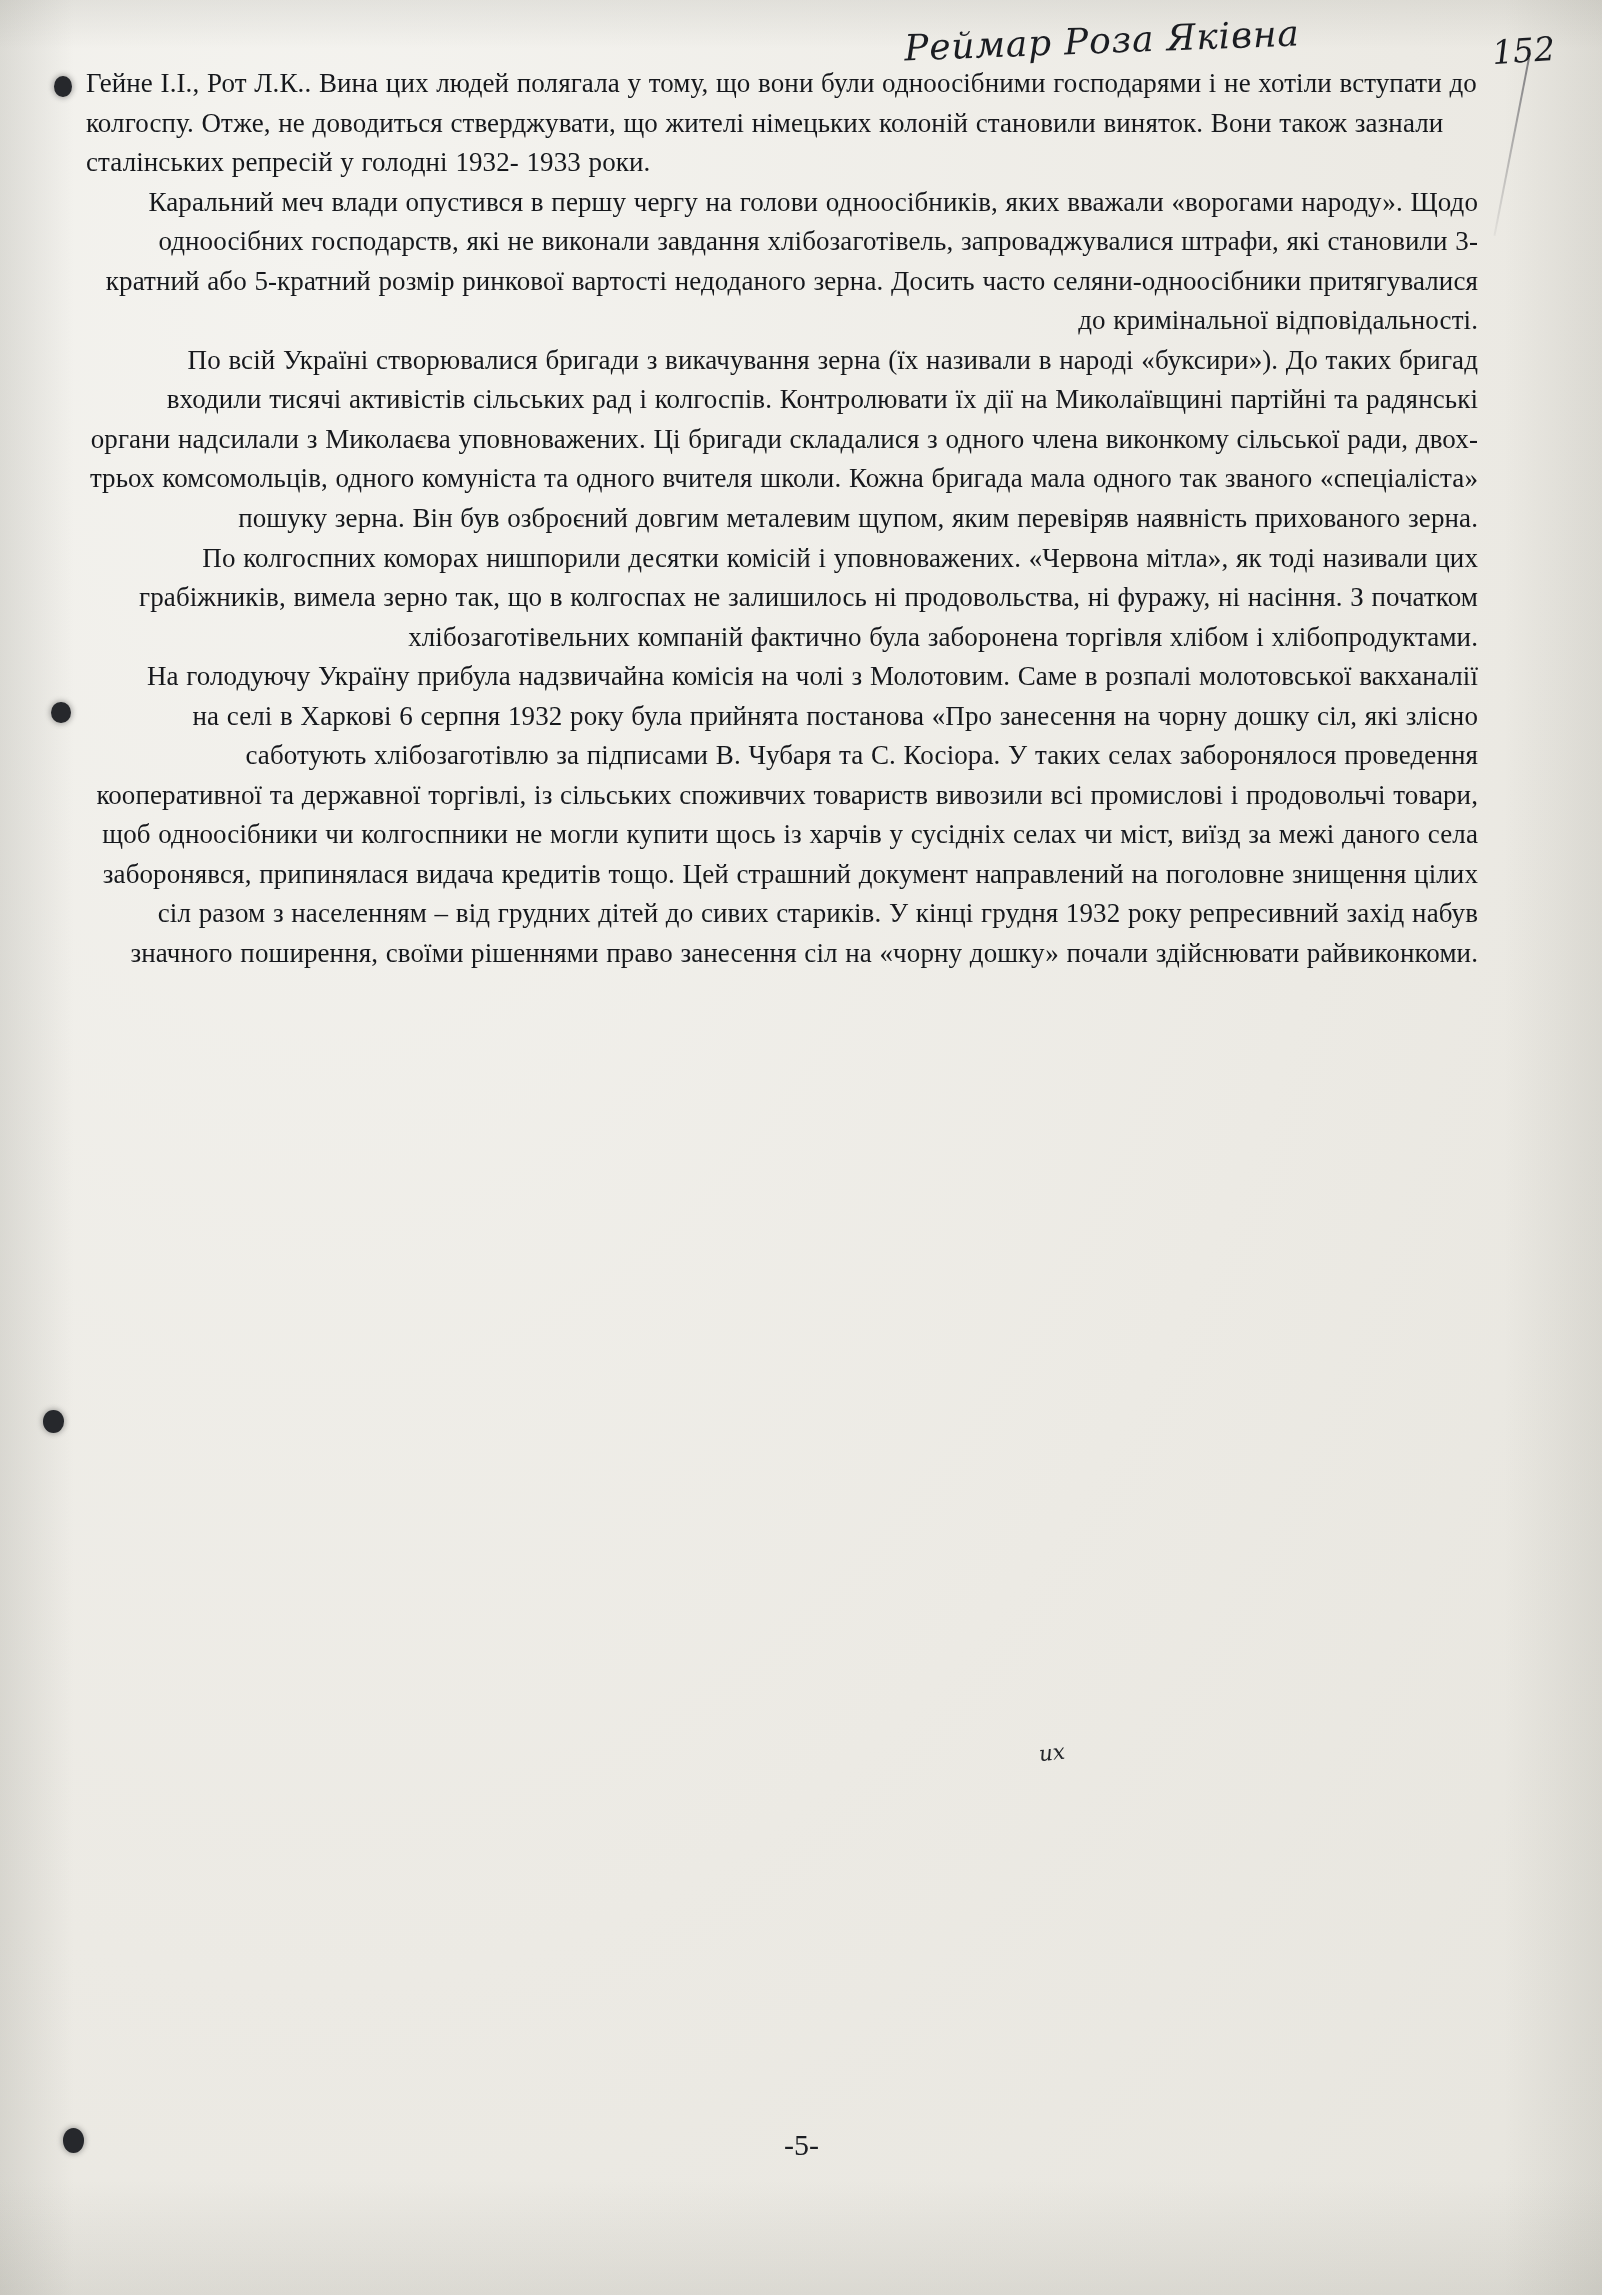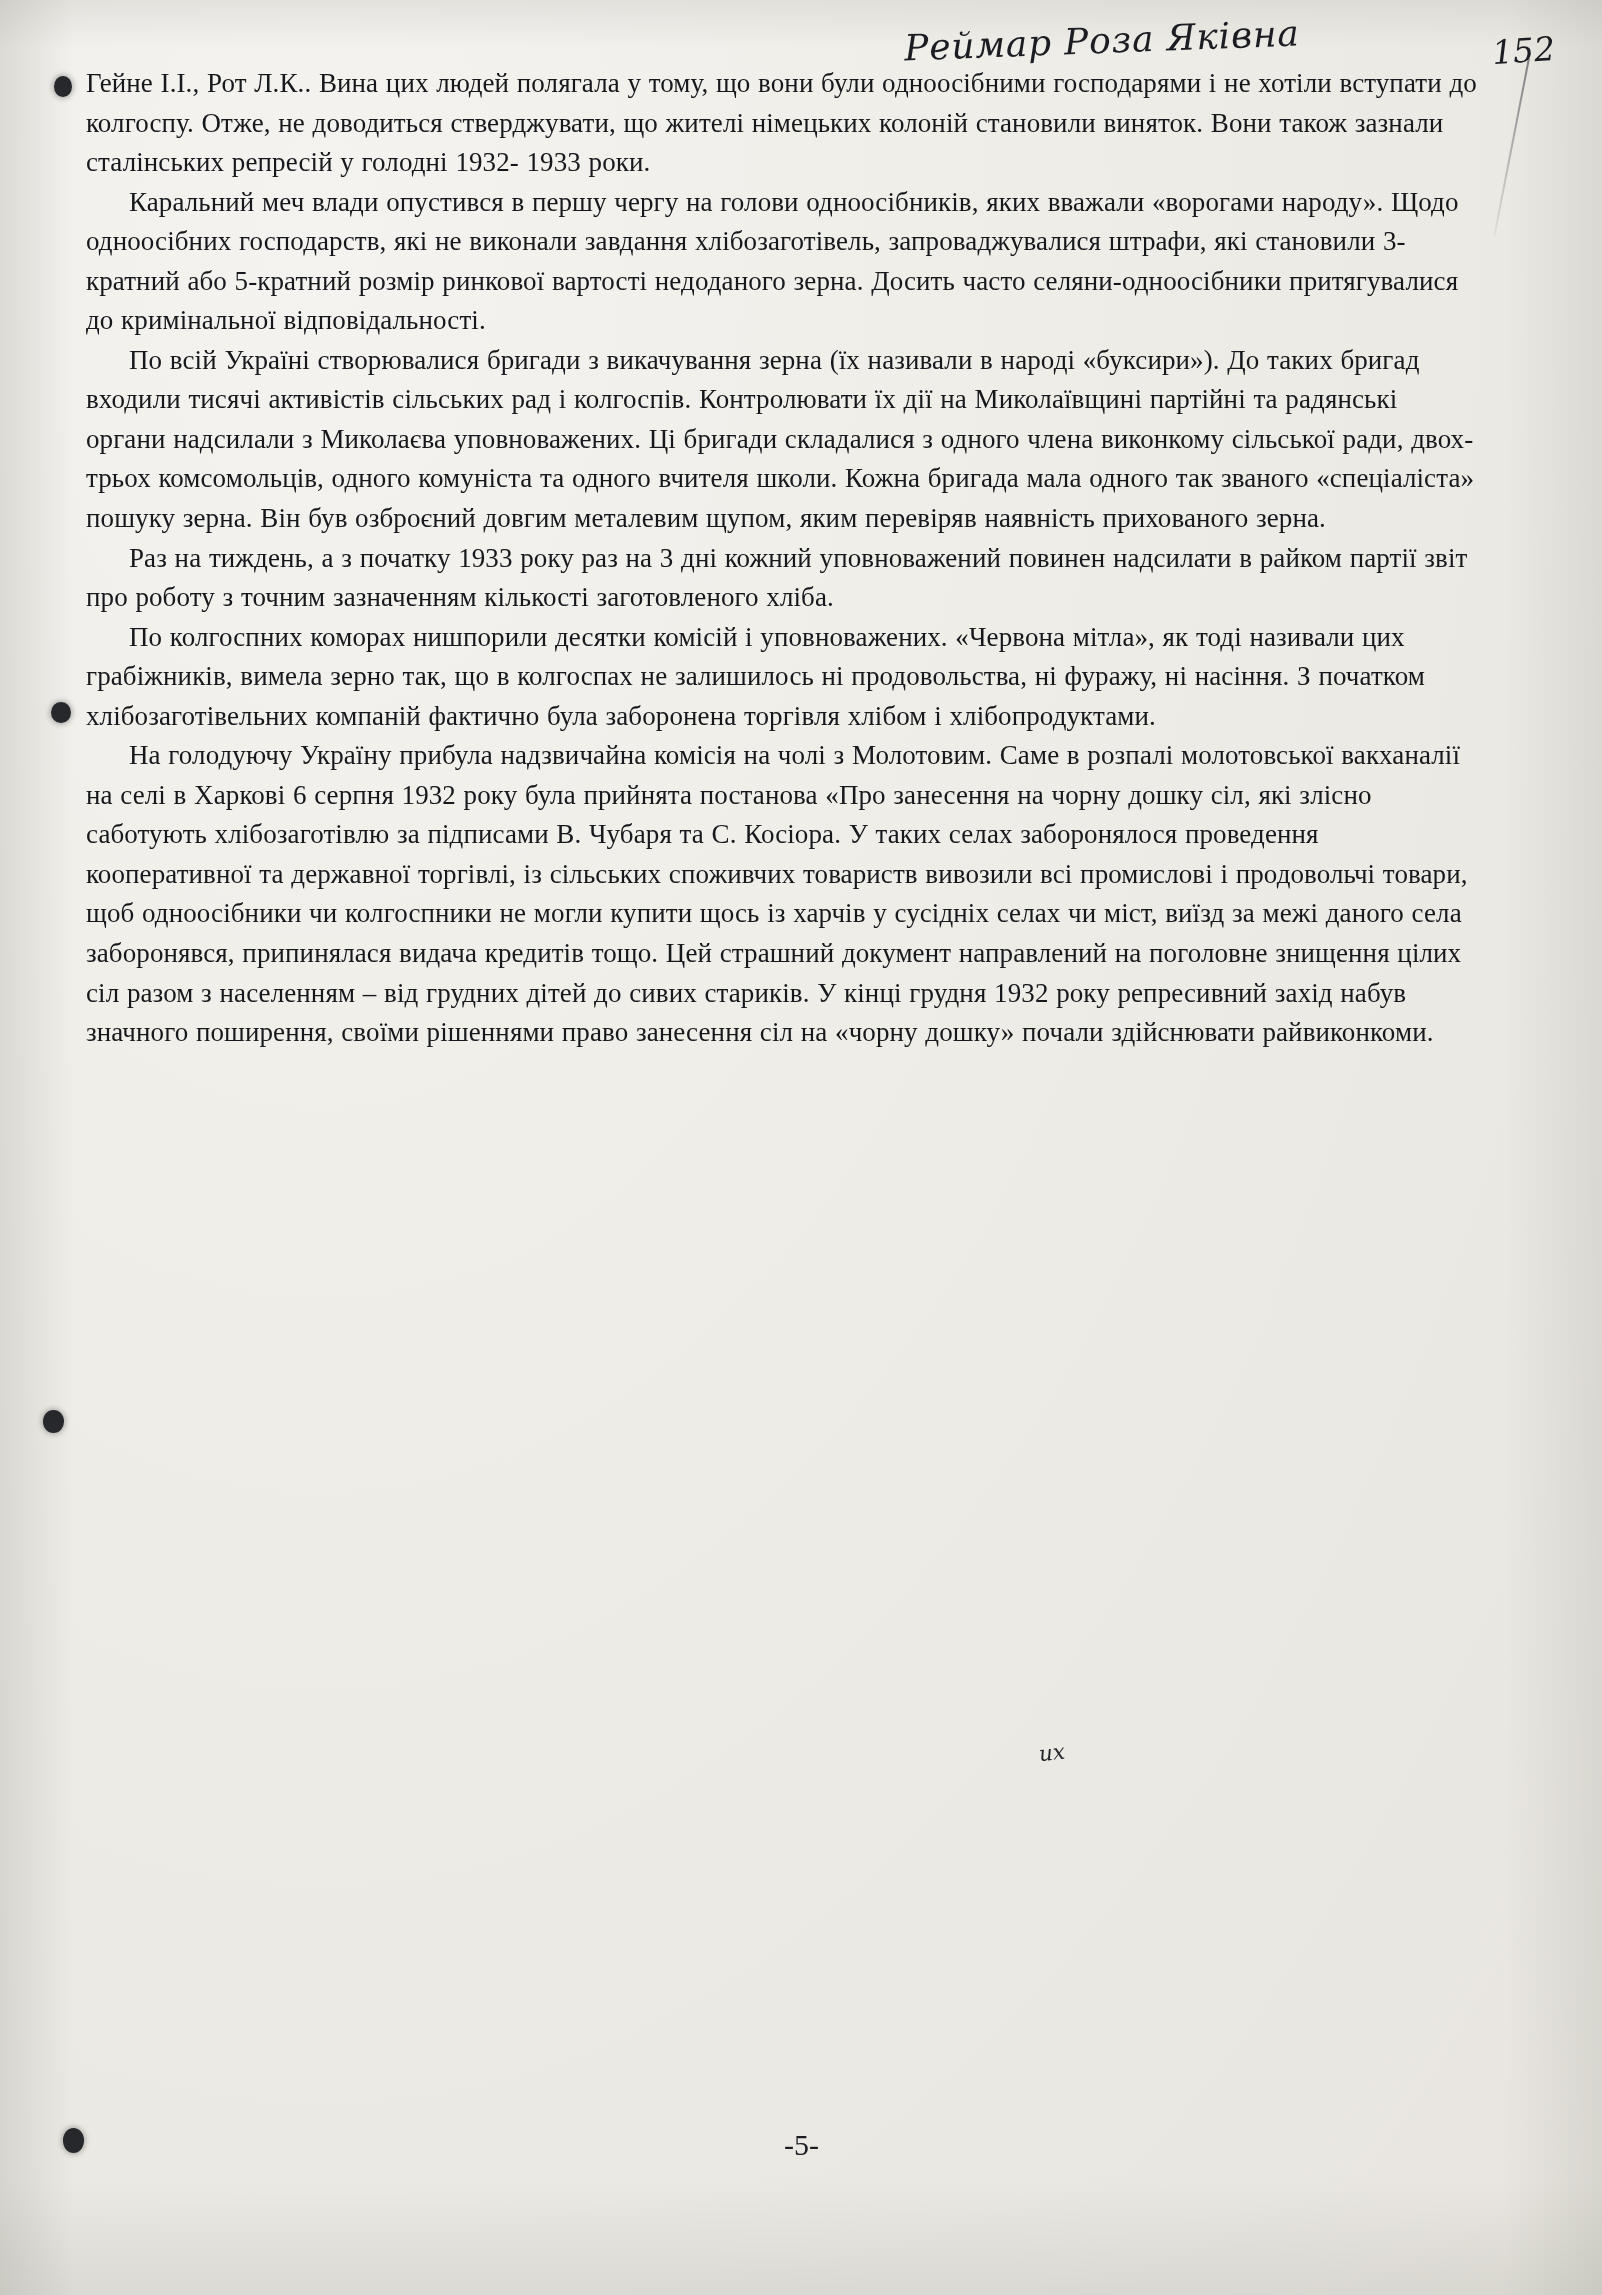--- a/index.html
+++ b/index.html
@@ -60,20 +60,21 @@
     margin: 0;
     font-size: 27px;
     line-height: 1.465;
     color: #16181c;
     text-align: left;
     letter-spacing: 0.1px;
     word-spacing: 0.8px;
   }
   p.para + p.para {
     margin-top: 0px;
+    text-align: right;
   }
   p.indent {
     text-indent: 43px;
   }
 
   
   .handwriting {
     position: absolute;
     font-family: "DejaVu Serif", serif;
     font-style: italic;
@@ -157,21 +158,20 @@
 
   <div class="hole hole-1"></div>
   <div class="hole hole-2"></div>
   <div class="hole hole-3"></div>
   <div class="hole hole-4"></div>
 
   <div class="text-column">
     <p class="para">Гейне І.І., Рот Л.К.. Вина цих людей полягала у тому, що вони були одноосібними господарями і не хотіли вступати до колгоспу. Отже, не доводиться стверджувати, що жителі німецьких колоній становили виняток. Вони також зазнали сталінських репресій у голодні 1932- 1933 роки.</p>
     <p class="para indent">Каральний меч влади опустився в першу чергу на голови одноосібників, яких вважали «ворогами народу». Щодо одноосібних господарств, які не виконали завдання хлібозаготівель, запроваджувалися штрафи, які становили 3-кратний або 5-кратний розмір ринкової вартості недоданого зерна. Досить часто селяни-одноосібники притягувалися до кримінальної відповідальності.</p>
     <p class="para indent">По всій Україні створювалися бригади з викачування зерна (їх називали в народі «буксири»). До таких бригад входили тисячі активістів сільських рад і колгоспів. Контролювати їх дії на Миколаївщині партійні та радянські органи надсилали з Миколаєва уповноважених. Ці бригади складалися з одного члена виконкому сільської ради, двох-трьох комсомольців, одного комуніста та одного вчителя школи. Кожна бригада мала одного так званого «спеціаліста» пошуку зерна. Він був озброєний довгим металевим щупом, яким перевіряв наявність прихованого зерна.</p>
-    <p class="para indent">Раз на тиждень, а з початку 1933 року раз на 3 дні кожний уповноважений повинен надсилати в райком партії звіт про роботу з точним зазначенням кількості заготовленого хліба.</p>
     <p class="para indent">По колгоспних коморах нишпорили десятки комісій і уповноважених. «Червона мітла», як тоді називали цих грабіжників, вимела зерно так, що в колгоспах не залишилось ні продовольства, ні фуражу, ні насіння. З початком хлібозаготівельних компаній фактично була заборонена торгівля хлібом і хлібопродуктами.</p>
     <p class="para indent">На голодуючу Україну прибула надзвичайна комісія на чолі з Молотовим. Саме в розпалі молотовської вакханалії на селі в Харкові 6 серпня 1932 року була прийнята постанова «Про занесення на чорну дошку сіл, які злісно саботують хлібозаготівлю за підписами В. Чубаря та С. Косіора. У таких селах заборонялося проведення кооперативної та державної торгівлі, із сільських споживчих товариств вивозили всі промислові і продовольчі товари, щоб одноосібники чи колгоспники не могли купити щось із харчів у сусідніх селах чи міст, виїзд за межі даного села заборонявся, припинялася видача кредитів тощо. Цей страшний документ направлений на поголовне знищення цілих сіл разом з населенням – від грудних дітей до сивих стариків. У кінці грудня 1932 року репресивний захід набув значного поширення, своїми рішеннями право занесення сіл на «чорну дошку» почали здійснювати райвиконкоми.</p>
   </div>
 
   <div class="page-number">-5-</div>
 
 </div>
 
 
 </body></html>

